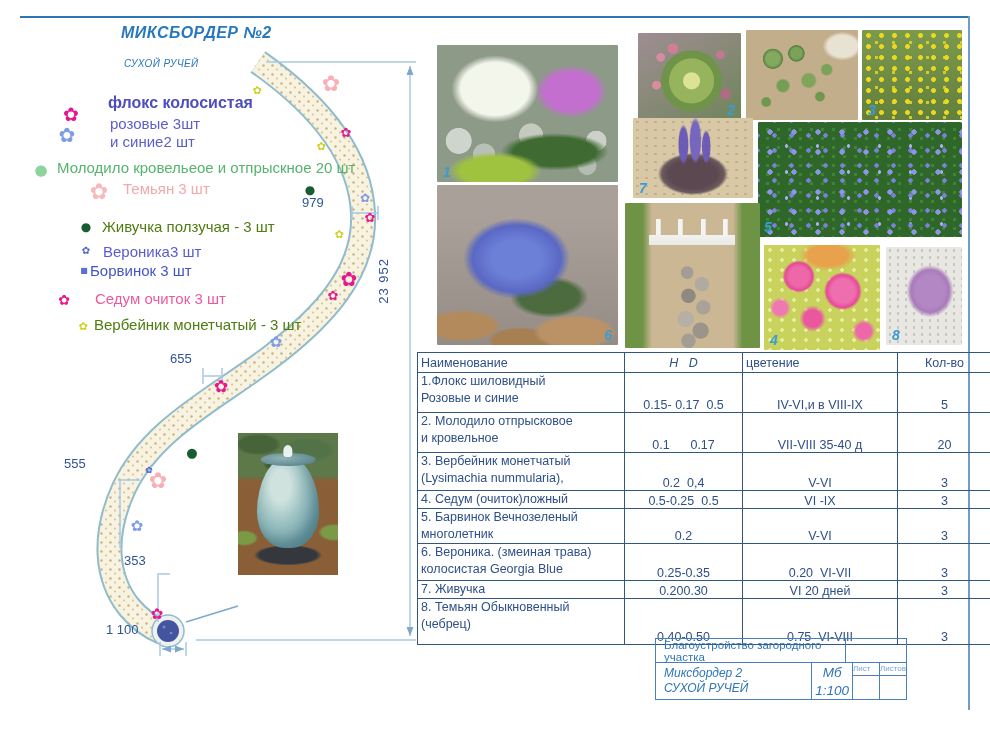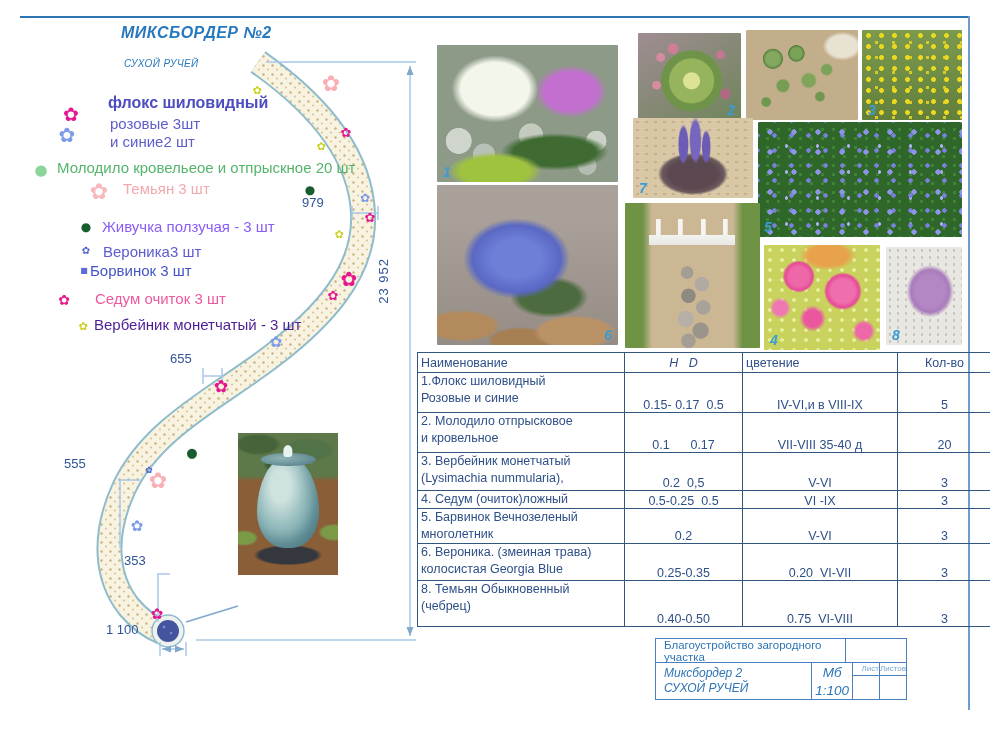--- a/index.html
+++ b/index.html
@@ -137,21 +137,21 @@
   .tb-project{width:190px;border-right:1.5px solid #4a7fbd;box-sizing:border-box;font-size:11.5px;
       display:flex;align-items:center;padding-left:8px;}
   .tb-empty{flex:1;}
   .tb-row2{display:flex;height:36px;}
   .tb-object{width:190px;border-right:1.5px solid #4a7fbd;box-sizing:border-box;font-style:italic;
       font-size:12px;line-height:1.25;padding:3px 0 0 8px;}
   .tb-scale{width:50px;border-right:1.5px solid #4a7fbd;box-sizing:border-box;font-style:italic;
       text-align:center;font-size:13.5px;line-height:1.3;padding-top:1px;}
   .tb-sheet{width:33px;border-right:1.5px solid #4a7fbd;box-sizing:border-box;}
   .tb-sheets{flex:1;}
-  .tb-lbl{font-size:8px;color:#7ba7d4;text-align:right;border-bottom:1px solid #4a7fbd;height:12px;line-height:12px;}
+  .tb-lbl{font-size:8px;color:#7ba7d4;text-align:left;border-bottom:1px solid #4a7fbd;height:12px;line-height:12px;}
 </style>
 </head>
 <body>
 
 <div class="sheet">
   <div class="frame-top"></div>
   <div class="frame-right"></div>
 
   <svg class="plan-svg" width="990" height="732" viewBox="0 0 990 732">
     <defs>
@@ -184,30 +184,30 @@
       <path d="M160 642 V656 M186 642 V656"></path>
       <line x1="162" y1="649" x2="184" y2="649" marker-start="url(#arr)" marker-end="url(#arr)"></line>
       <path d="M238 606 L186 622" stroke="#7fa8cc"></path>
     </g>
   </svg>
 
   <div class="page-title">МИКСБОРДЕР №2</div>
   <div class="page-subtitle">СУХОЙ РУЧЕЙ</div>
 
   <div id="legend-layer">
-      <span class="ltext" style="left: 108px; top: 95px; font-size: 16px; color: rgb(77, 77, 192); font-weight: bold;">флокс шиловидный</span>
+      <span class="ltext" style="left: 108px; top: 95px; font-size: 16px; color: rgb(77, 77, 192); font-weight: bold;">флокс колосистая</span>
       <span class="ltext" style="left: 110px; top: 116px; font-size: 15px; color: rgb(93, 93, 204);">розовые 3шт</span>
       <span class="ltext" style="left: 110px; top: 134px; font-size: 15px; color: rgb(93, 93, 204);">и синие2 шт</span>
       <span class="ltext" style="left: 57px; top: 160px; font-size: 15px; color: rgb(85, 180, 108);">Молодило кровельеое и отпрыскное 20 шт</span>
       <span class="ltext" style="left: 123px; top: 181px; font-size: 15px; color: rgb(243, 168, 173);">Темьян 3 шт</span>
-      <span class="ltext" style="left: 102px; top: 219px; font-size: 15px; color: #8b5cf6;">Живучка ползучая - 3 шт</span>
+      <span class="ltext" style="left: 102px; top: 219px; font-size: 15px; color: #4d7c0f;">Живучка ползучая - 3 шт</span>
       <span class="ltext" style="left: 103px; top: 244px; font-size: 15px; color: rgb(92, 91, 209);">Вероника3 шт</span>
       <span class="ltext" style="left: 90px; top: 263px; font-size: 15px; color: rgb(67, 85, 197);">Борвинок 3 шт</span>
       <span class="ltext" style="left: 95px; top: 291px; font-size: 15px; color: rgb(235, 90, 158);">Седум очиток 3 шт</span>
-      <span class="ltext" style="left: 94px; top: 317px; font-size: 15px; color: #4c1d95;">Вербейник монетчатый - 3 шт</span>
+      <span class="ltext" style="left: 94px; top: 317px; font-size: 15px; color: #4d7c0f;">Вербейник монетчатый - 3 шт</span>
       <span class="glyph" style="left: 71px; top: 114px; font-size: 19px; color: rgb(231, 21, 143);">✿</span>
       <span class="glyph" style="left: 67px; top: 135px; font-size: 20px; color: rgb(125, 156, 232);">✿</span>
       <span class="glyph" style="left: 41px; top: 170px; font-size: 15px; color: rgb(139, 212, 154);">●</span>
       <span class="glyph" style="left: 99px; top: 192px; font-size: 22px; color: rgb(248, 184, 188);">✿</span>
       <span class="glyph" style="left: 86px; top: 227px; font-size: 12px; color: rgb(26, 92, 49);">●</span>
       <span class="glyph" style="left: 86px; top: 251px; font-size: 10px; color: rgb(74, 95, 208);">✿</span>
       <span class="glyph" style="left: 84px; top: 271px; font-size: 8px; color: rgb(91, 111, 214);">■</span>
       <span class="glyph" style="left: 64px; top: 300px; font-size: 14px; color: rgb(231, 21, 143);">✿</span>
       <span class="glyph" style="left: 83px; top: 326px; font-size: 11px; color: rgb(205, 209, 31);">✿</span>
     </div>
@@ -291,21 +291,21 @@
         <tr style="height: 40px;">
           <td class="td-name">2. Молодило отпрысковое
 и кровельное</td>
           <td class="td-hd">0.1      0.17</td>
           <td class="td-bloom">VII-VIII 35-40 д</td>
           <td class="td-qty">20</td>
         </tr>
         <tr style="height: 38px;">
           <td class="td-name">3. Вербейник монетчатый
 (Lysimachia nummularia),</td>
-          <td class="td-hd">0.2  0,5</td>
+          <td class="td-hd">0.2  0,4</td>
           <td class="td-bloom">V-VI</td>
           <td class="td-qty">3</td>
         </tr>
         <tr style="height: 15px;">
           <td class="td-name">4. Седум (очиток)ложный</td>
           <td class="td-hd">0.5-0.25  0.5</td>
           <td class="td-bloom">VI -IX</td>
           <td class="td-qty">3</td>
         </tr>
         <tr style="height: 35px;">
@@ -315,20 +315,26 @@
           <td class="td-bloom">V-VI</td>
           <td class="td-qty">3</td>
         </tr>
         <tr style="height: 37px;">
           <td class="td-name">6. Вероника. (змеиная трава)
 колосистая Georgia Blue</td>
           <td class="td-hd">0.25-0.35</td>
           <td class="td-bloom">0.20  VI-VII</td>
           <td class="td-qty">3</td>
         </tr>
+        <tr style="height: 15px;">
+          <td class="td-name">7. Живучка</td>
+          <td class="td-hd">0.200.30</td>
+          <td class="td-bloom">VI 20 дней</td>
+          <td class="td-qty">3</td>
+        </tr>
         <tr style="height: 46px;">
           <td class="td-name">8. Темьян Обыкновенный
 (чебрец)</td>
           <td class="td-hd">0.40-0.50</td>
           <td class="td-bloom">0.75  VI-VIII</td>
           <td class="td-qty">3</td>
         </tr>
       </tbody>
   </table>
 

